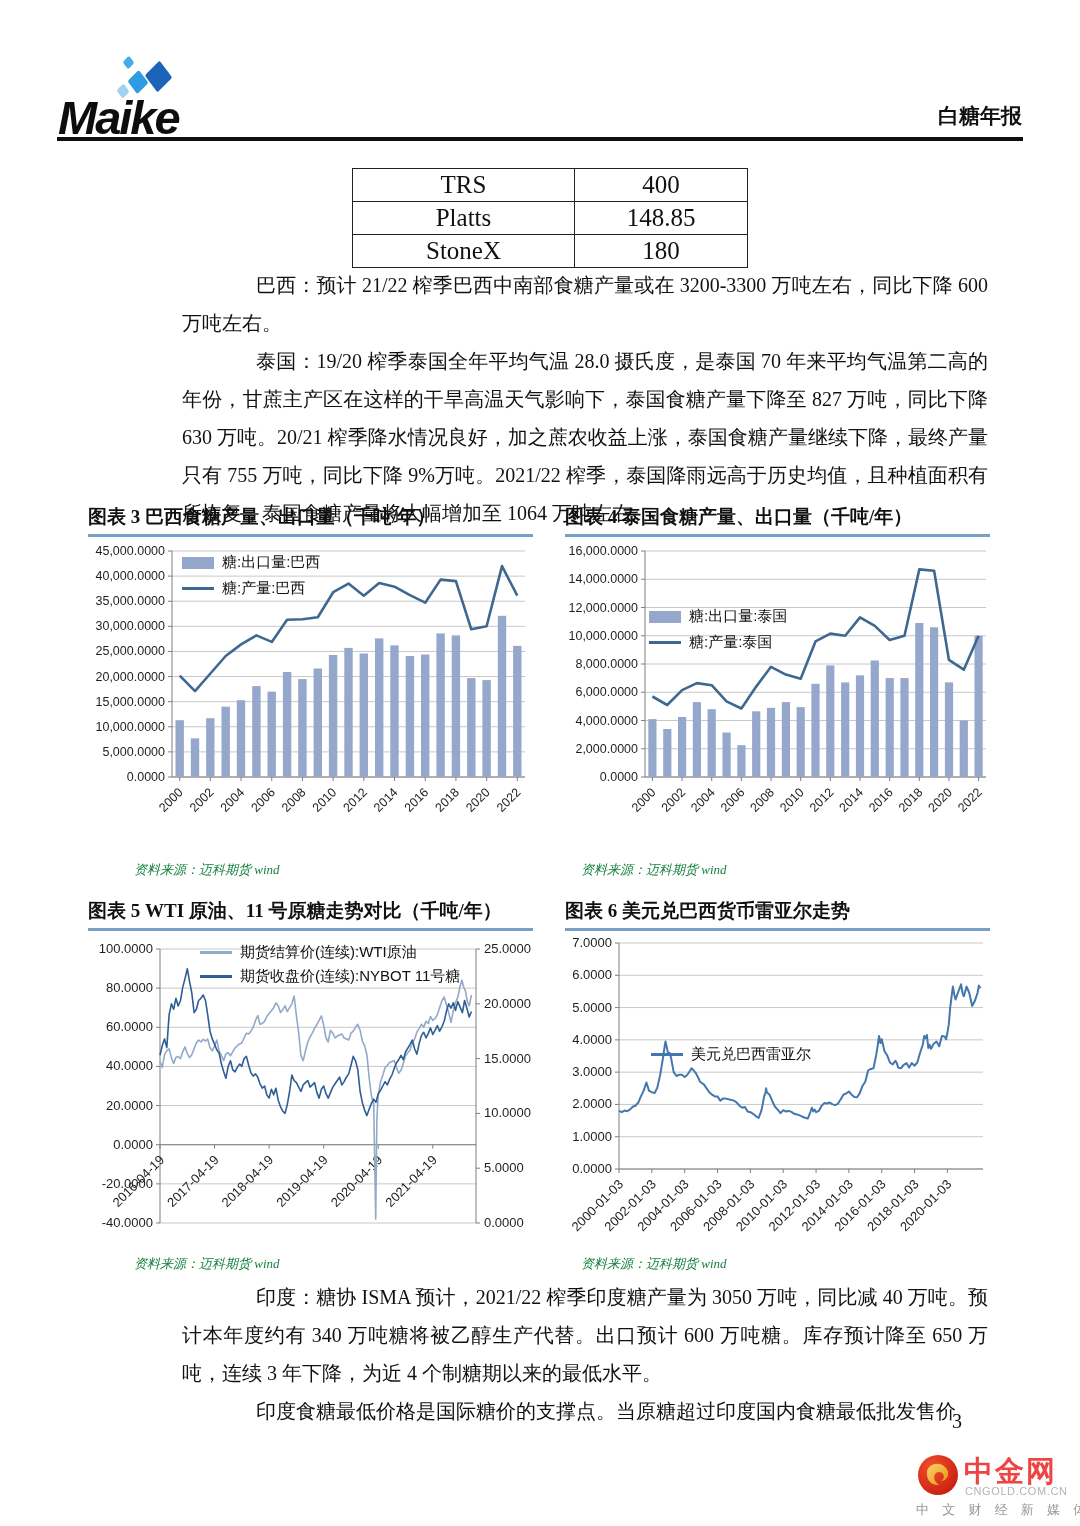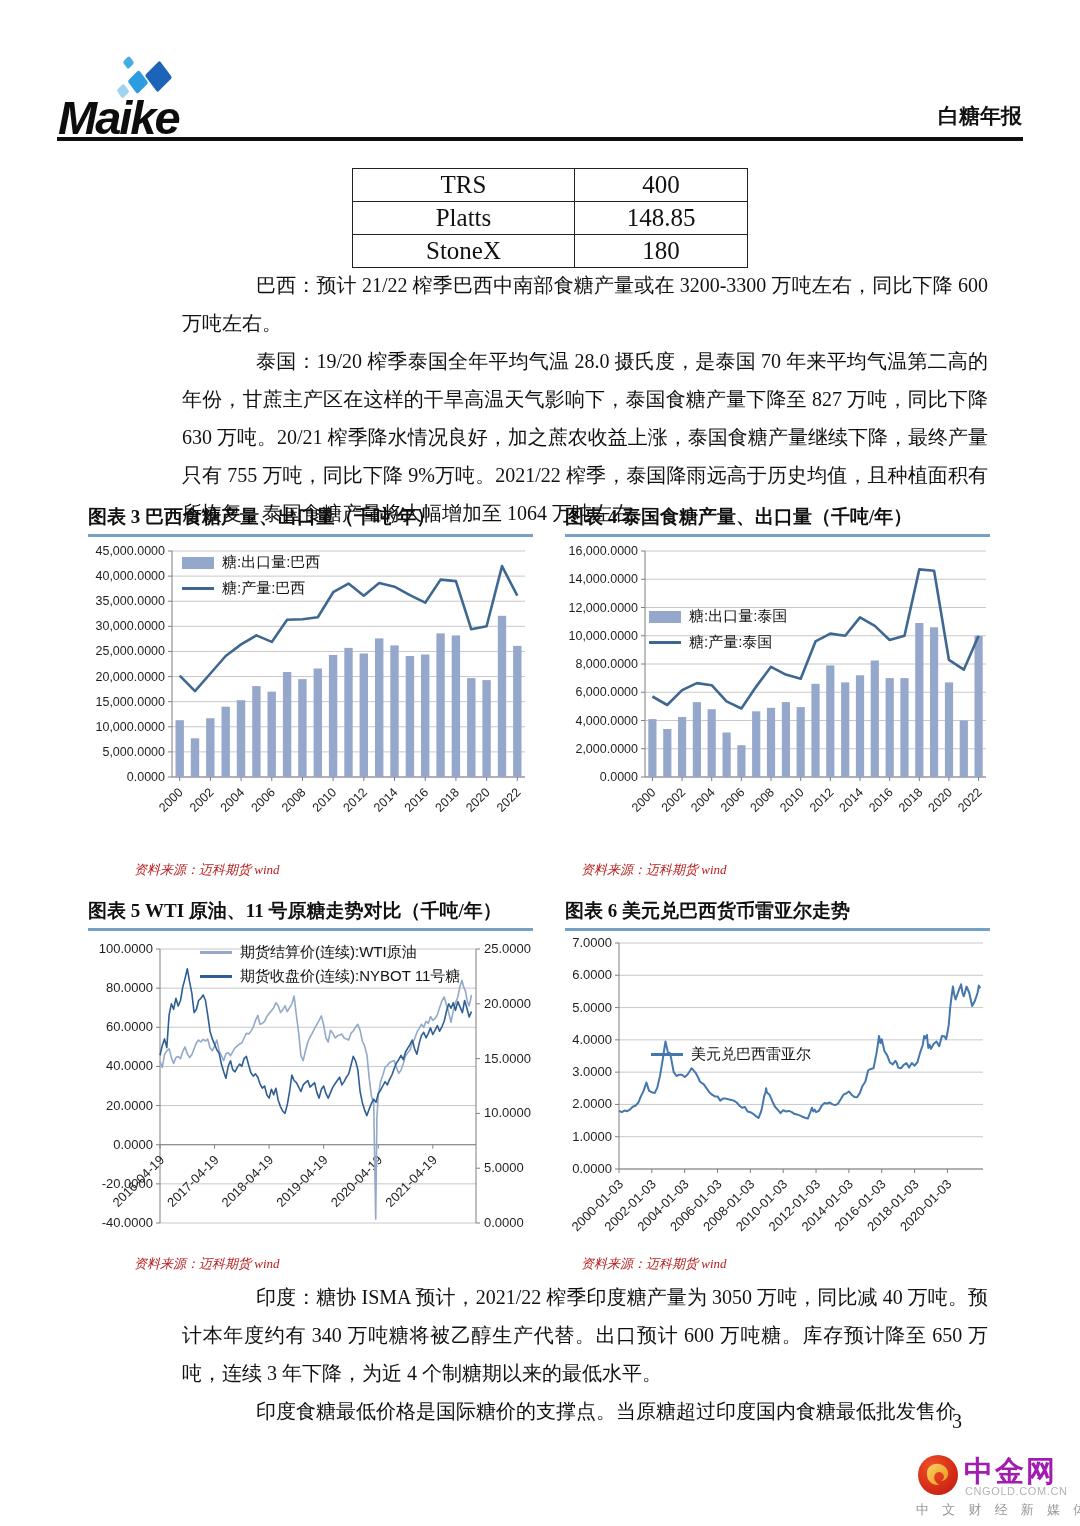--- a/index.html
+++ b/index.html
@@ -29,42 +29,42 @@
   .para{margin:0;text-indent:74px;}
   
   .fig-row{position:absolute;left:88px;width:902px;display:flex;gap:32px;}
   .fig-row1{top:504px;}
   .fig-row2{top:898px;}
   .fig-col1{width:445px;}
   .fig-col2{width:425px;}
   .fig-caption{font-size:19px;font-weight:bold;padding-bottom:4px;border-bottom:3px solid #76a0c4;
                white-space:nowrap;}
   .chart-wrap{position:relative;margin-top:6px;}
-  .fig-source{margin-top:26px;padding-left:46px;font-size:13px;color:#b91c1c;font-style:italic;}
+  .fig-source{margin-top:26px;padding-left:46px;font-size:13px;color:#15803d;font-style:italic;}
   .fig-col2 .fig-source{padding-left:16px;}
   .fig-row2 .fig-source{margin-top:12px;}
   svg text{font-family:"Liberation Sans","DejaVu Sans",sans-serif;font-size:12.5px;fill:#1f1f1f;}
   #svg-c5 text,#svg-c6 text{font-size:13px;}
   
   .legend{position:absolute;display:flex;flex-direction:column;gap:7px;
           font-family:"Liberation Sans","DejaVu Sans",sans-serif;font-size:15px;color:#111;text-align:right;}
   .legend-item{display:flex;align-items:center;gap:8px;white-space:nowrap;}
   .sw{display:inline-block;}
   .sw-bar{width:32px;height:12px;}
   .sw-line{width:32px;height:3px;}
   .legend-c3{left:94px;top:10px;}
   .legend-c4{left:84px;top:64px;}
   .legend-c5{left:112px;top:6px;gap:5px;}
   .legend-c6{left:86px;top:60px;margin-top:48px;}
   
   .page-number{position:absolute;left:952px;top:1410px;font-size:20px;}
   .cg-logo{position:absolute;right:16px;top:1450px;width:148px;height:66px;
            font-family:"Liberation Sans","DejaVu Sans",sans-serif;}
   .cg-circle{position:absolute;left:2px;top:5px;width:40px;height:40px;}
-  .cg-title{position:absolute;left:48px;top:2px;font-size:29px;font-weight:bold;color:#a21caf;letter-spacing:2px;}
+  .cg-title{position:absolute;left:48px;top:2px;font-size:29px;font-weight:bold;color:#ef4444;letter-spacing:2px;}
   .cg-domain{position:absolute;left:49px;top:35px;font-size:11px;color:#b3b3b3;letter-spacing:0.6px;}
   .cg-tagline{position:absolute;left:0px;top:51px;font-size:13px;color:#969696;letter-spacing:4.8px;white-space:nowrap;}
 </style>
 </head>
 <body>
 
 <div class="page">
 
   <div class="maike">
     <span class="diamond d1" style="background: rgb(159, 211, 239);"></span>

